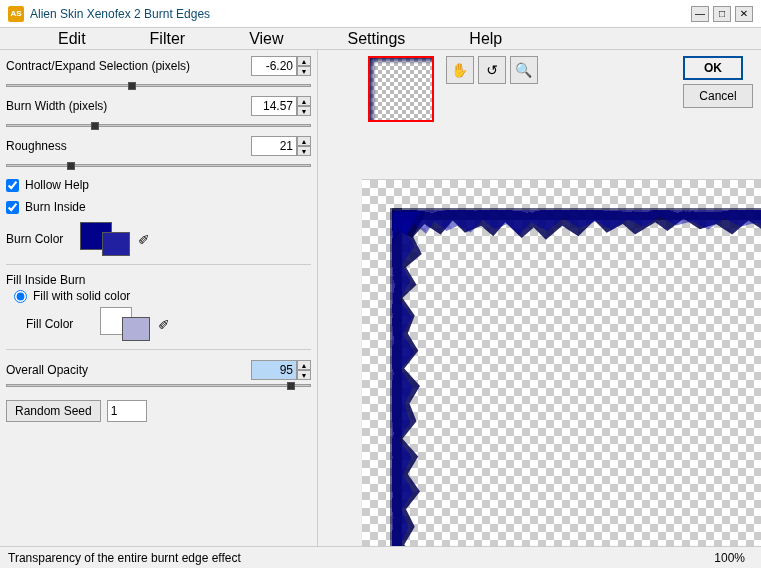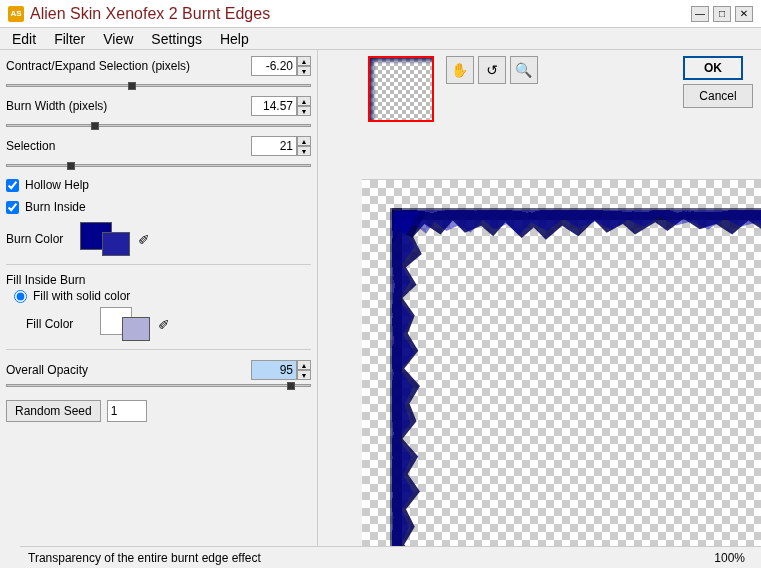--- a/index.html
+++ b/index.html
@@ -28,22 +28,22 @@
       width: 16px;
       height: 16px;
       background: #e8a000;
       border-radius: 2px;
       flex-shrink: 0;
       display: flex; align-items: center; justify-content: center;
       font-size: 9px; color: white; font-weight: bold;
     }
     .title-bar-text {
       flex: 1;
-      font-size: 16px;
-      color: #7f1d1d;
+      font-size: 12px;
+      color: #0c4a6e;
     }
     .title-bar-controls {
       display: flex;
       gap: 4px;
     }
     .title-btn {
       width: 18px; height: 16px;
       border: 1px solid #999;
       background: #e8e8e8;
       cursor: pointer;
@@ -57,21 +57,22 @@
       border-bottom: 1px solid #ccc;
       display: flex;
       align-items: center;
       padding: 2px 4px;
       height: 22px;
       gap: 2px;
     }
     .menu-item {
       padding: 2px 8px;
       cursor: pointer;
-      font-size: 14px;
+      font-size: 16px;
+      margin-left: 46px;
     }
 
     
     .main-content {
       display: flex;
       flex: 1;
       overflow: hidden;
       gap: 44px;
     }
 
@@ -331,21 +332,20 @@
 
     
     .status-bar {
       background: #f0f0f0;
       border-top: 1px solid #ccc;
       height: 22px;
       display: flex;
       align-items: center;
       padding: 0 8px;
       font-size: 12px;
-      margin-left: 20px;
     }
     .status-text {
       flex: 1;
     }
     .status-pct {
       margin-right: 8px;
     }
 
     .separator {
       height: 1px;
@@ -427,21 +427,21 @@
           <button class="spin-btn">▼</button>
         </div>
       </div>
     </div>
     <div class="slider-container">
       <div class="slider-track"></div>
       <div class="slider-thumb" style="left: 28%;"></div>
     </div>
 
     <div class="param-row">
-      <span class="param-label">Selection</span>
+      <span class="param-label">Roughness</span>
       <div class="param-input-group">
         <input class="param-input" type="text" value="21" style="">
         <div class="spin-btns">
           <button class="spin-btn">▲</button>
           <button class="spin-btn">▼</button>
         </div>
       </div>
     </div>
     <div class="slider-container">
       <div class="slider-track"></div>

